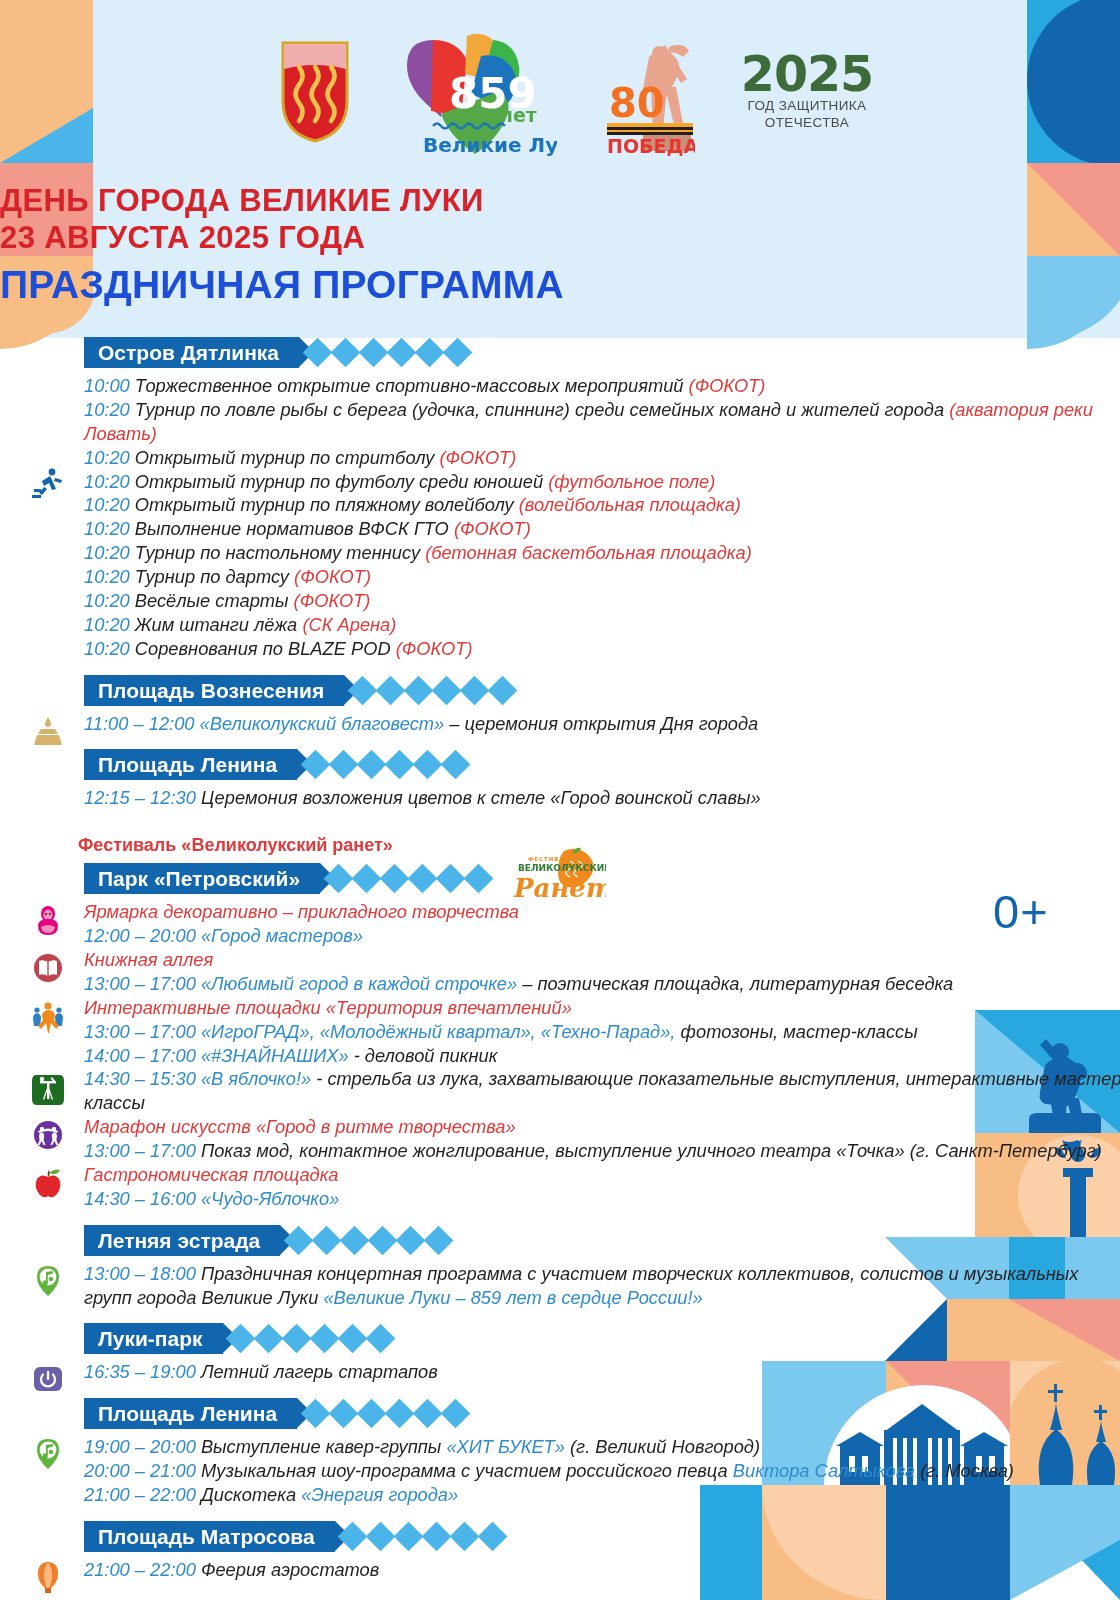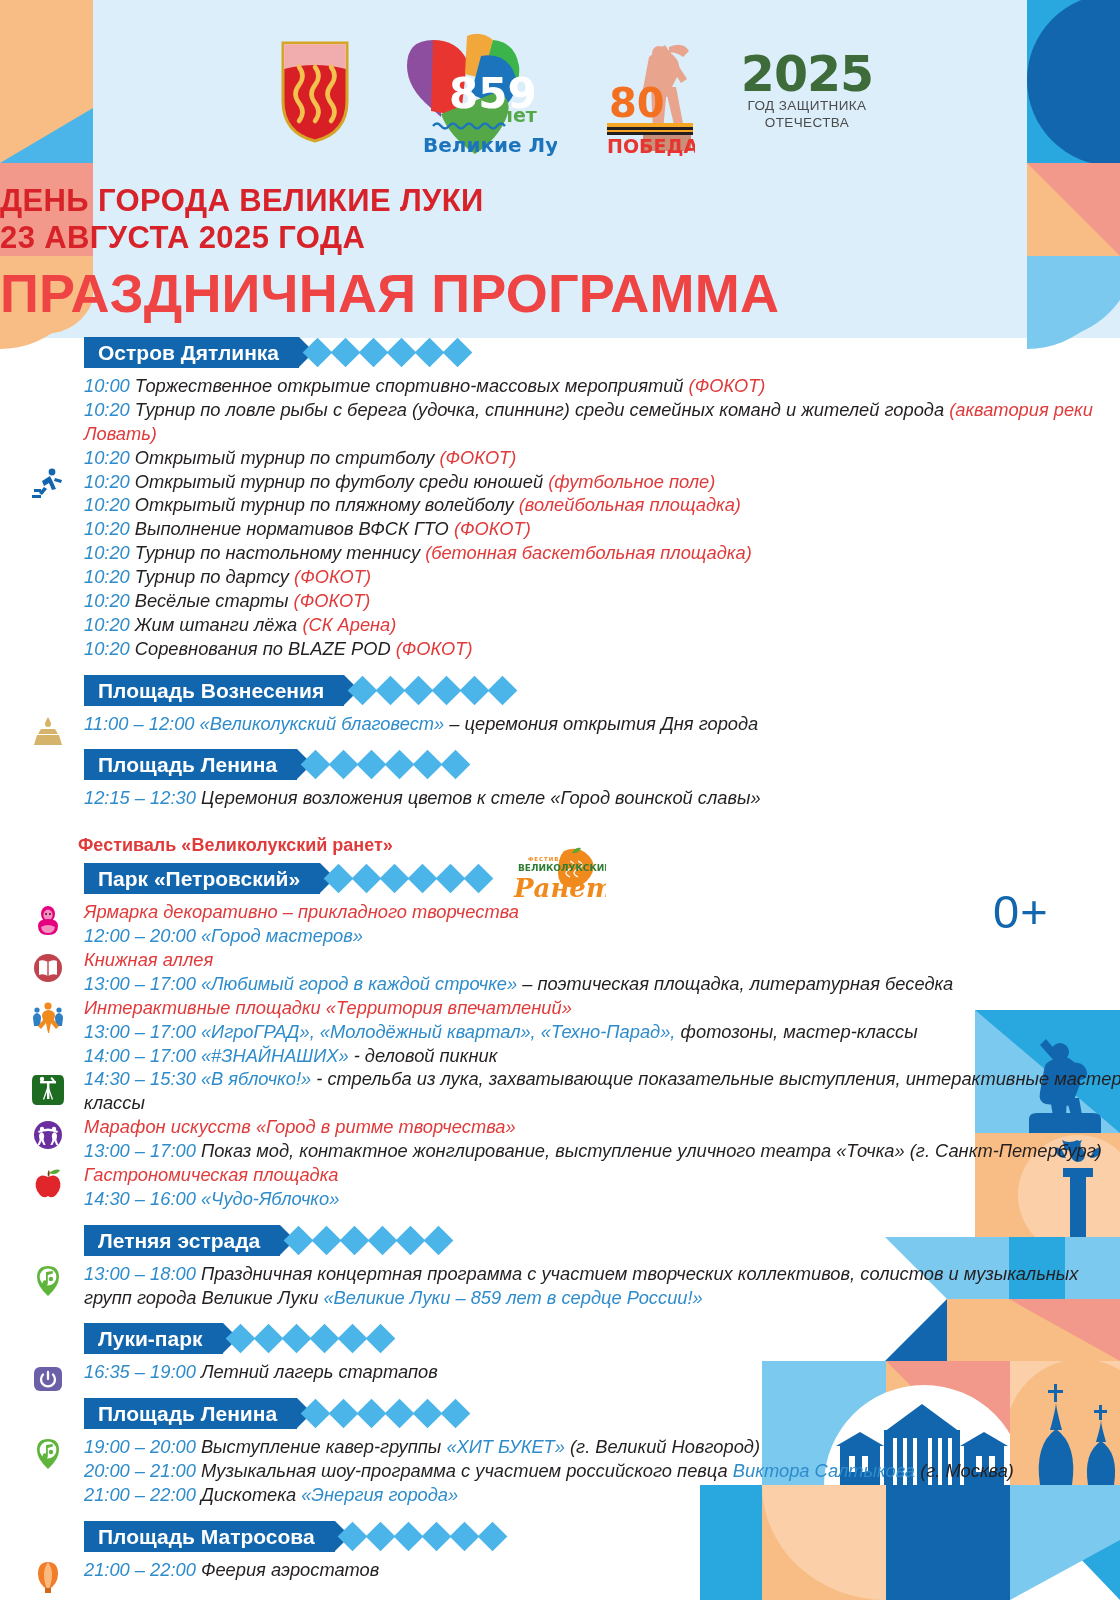--- a/index.html
+++ b/index.html
@@ -35,21 +35,21 @@
     font-family: "Liberation Sans", sans-serif;
   }
 
   
   .title-block { position: absolute; top: 183px; left: 0; width: 1120px; text-align: left; }
   .t1 {
     color: #d82229; font-weight: bold; font-size: 31px; line-height: 1.18;
     letter-spacing: .4px;
   }
   .t2 {
-    color: #ef4444; font-weight: bold; font-size: 54px; line-height: 1.1;
+    color: #1d4ed8; font-weight: bold; font-size: 39px; line-height: 1.1;
     margin-top: 8px; letter-spacing: .2px;
   }
 
   
   .program { position: absolute; top: 337px; left: 8px; width: 1120px; }
 
   .venue-row { position: relative; padding-left: 76px; }
 
   
   .banner { display: flex; align-items: center; height: 31px; margin: 0 0 6px 0; }

